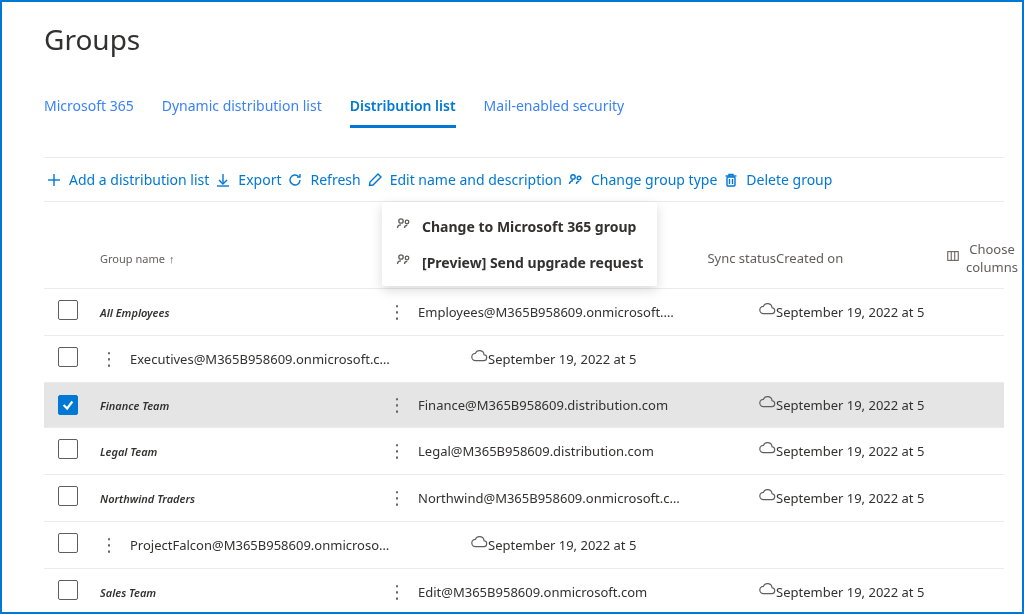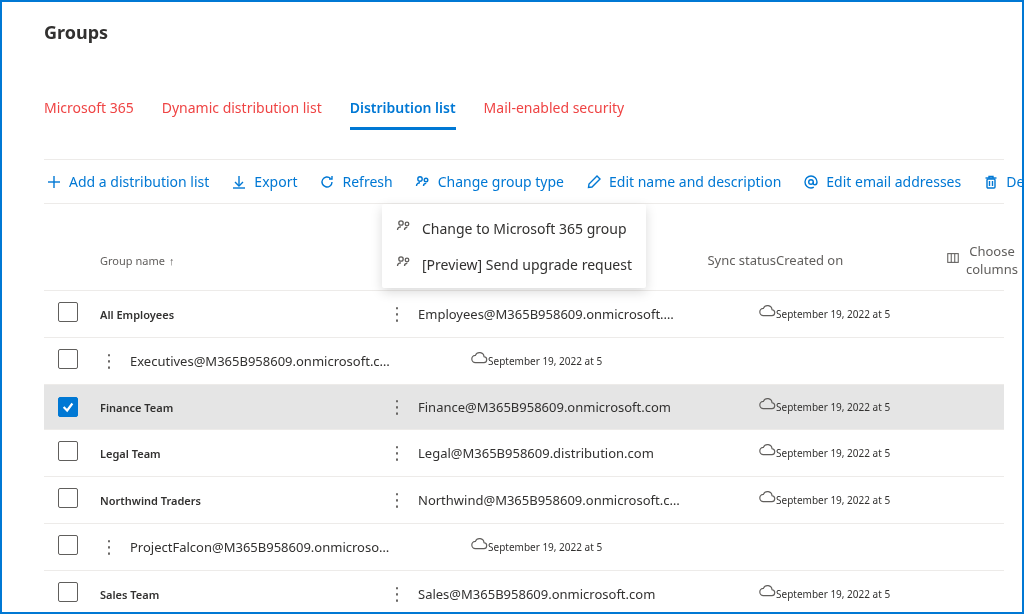--- a/index.html
+++ b/index.html
@@ -8,48 +8,48 @@
       font-size: 14px;
       color: #323130;
       background: #fff;
       border: 2px solid #0078d4;
       width: 1024px;
       height: 614px;
       overflow: hidden;
       position: relative;
     }
     .container { padding: 18px 18px 0 42px; }
-    h1 { font-size: 18px; font-weight: 700; margin-bottom: 48px; }
+    h1 { font-size: 28px; font-weight: 400; margin-bottom: 32px; }
     .tabs {
       display: flex;
       gap: 28px;
       border-bottom: 1px solid transparent;
       margin-bottom: 28px;
     }
     .tab {
       padding: 6px 0 10px;
       cursor: pointer;
-      color: #ef4444;
+      color: #3b82f6;
       border-bottom: 3px solid transparent;
     }
     .tab.active {
       color: #0078d4;
       border-bottom-color: #0078d4;
       font-weight: 600;
     }
     .toolbar-wrap {
       border-top: 1px solid #edebe9;
       border-bottom: 1px solid #edebe9;
       padding: 8px 0;
       margin-bottom: 0;
       position: relative;
     }
     .toolbar {
       display: flex;
-      gap: 18px;
+      gap: 2px;
       align-items: flex-end;
       flex-wrap: nowrap;
     }
     .tbtn {
       display: inline-flex;
       align-items: center;
       gap: 7px;
       color: #0078d4;
       cursor: pointer;
       font-size: 14px;
@@ -70,20 +70,21 @@
       min-width: 235px;
     }
     .dropdown-item {
       display:flex;
       align-items:center;
       gap:10px;
       padding: 8px 14px;
       cursor:pointer;
       font-size:14px;
       color:#323130;
+      font-weight:bold;
     }
     .dropdown-item .ico { color:#605e5c; }
     .table-header {
       display: flex;
       align-items: center;
       padding: 38px 0 12px 14px;
       border-bottom: 1px solid #edebe9;
       font-size: 13px;
       color:#605e5c;
     }
@@ -95,23 +96,23 @@
     .col-created { width: 170px; flex:none; }
     .col-choose { flex: 1; display:flex; align-items:center; gap:6px; justify-content:flex-start;text-align:center; }
     .row {
       display: flex;
       align-items: center;
       padding: 11px 0 11px 14px;
       border-bottom: 1px solid #edebe9;
       font-size: 14px;
     }
     .row.selected { background:#e5e5e5; }
-    .row .col-name { font-weight:600; color:#323130; }
+    .row .col-name { font-weight:600; color:#323130;font-style:italic; }
     .row .col-email { color:#323130; font-size:13px; }
-    .row .col-created { color:#323130; font-size:10px; }
+    .row .col-created { color:#323130; font-size:13px; }
     .checkbox {
       width:20px; height:20px; border:1px solid #605e5c; border-radius:2px;
       display:inline-flex; align-items:center; justify-content:center;
       cursor:pointer; background:#fff;
     }
     .checkbox.checked { background:#0078d4; border-color:#0078d4; color:#fff; }
     .checkbox.checked svg { stroke:#fff; stroke-width:2.5; fill:none; width:14px; height:14px;}
     .vmore { cursor:pointer; color:#605e5c; font-size:18px; line-height:1; }
     .sort-arrow { margin-left:4px; }
     .cloud-ico svg { width:18px; height:18px; stroke:#605e5c; fill:none; stroke-width:1.3;}
@@ -160,47 +161,38 @@
               <path d="M13 8a5 5 0 1 1-1.5-3.6"></path>
               <polyline points="13,2 13,5 10,5"></polyline>
             </svg>
           </span>
         <span>Refresh</span>
       </div>
 
       <div class="tbtn">
         <span class="ico">
             <svg viewBox="0 0 16 16">
+              <path d="M11 2l3 3-8 8-3.5.5.5-3.5z"></path>
+            </svg>
+          </span>
+        <span>Edit name and description</span>
+      </div>
+
+      <div class="tbtn">
+        <span class="ico">
+            <svg viewBox="0 0 16 16">
               <circle cx="5" cy="5" r="2.2"></circle>
               <path d="M1.5 12c0-2 1.8-3.2 3.5-3.2"></path>
               <circle cx="11" cy="6" r="1.8"></circle>
               <path d="M8.5 12c0-1.6 1.4-2.6 2.8-2.6"></path>
             </svg>
           </span>
         <span>Change group type</span>
       </div>
 
-      <div class="tbtn">
-        <span class="ico">
-            <svg viewBox="0 0 16 16">
-              <path d="M11 2l3 3-8 8-3.5.5.5-3.5z"></path>
-            </svg>
-          </span>
-        <span>Edit name and description</span>
-      </div>
-
-      <div class="tbtn">
-        <span class="ico">
-            <svg viewBox="0 0 16 16">
-              <circle cx="8" cy="8" r="2.3"></circle>
-              <path d="M10.3 8v1.2c0 .9.6 1.6 1.5 1.6 1.4 0 2.2-1.4 2.2-2.8A6 6 0 1 0 8 14c1.1 0 2-.3 2.8-.8"></path>
-            </svg>
-          </span>
-        <span>Edit email addresses</span>
-      </div>
 
       <div class="tbtn">
         <span class="ico">
             <svg viewBox="0 0 16 16">
               <rect x="4" y="5" width="8" height="9" rx="1"></rect>
               <line x1="2.5" y1="4" x2="13.5" y2="4"></line>
               <line x1="6.5" y1="7" x2="6.5" y2="12"></line>
               <line x1="9.5" y1="7" x2="9.5" y2="12"></line>
               <path d="M6 4V2.5h4V4"></path>
             </svg>
@@ -274,21 +266,21 @@
         <div class="col-choose"></div>
       </div>
       <div class="row selected">
         <div class="col-checkbox"><span class="checkbox checked">
             <svg viewBox="0 0 16 16">
               <polyline points="3,8 7,12 13,4"></polyline>
             </svg>
           </span></div>
         <div class="col-name">Finance Team</div>
         <div class="col-actions"><span class="vmore">⋮</span></div>
-        <div class="col-email">Finance@M365B958609.onmicrosoft.com</div>
+        <div class="col-email">Finance@M365B958609.distribution.com</div>
         <div class="col-sync cloud-ico"><svg viewBox="0 0 20 20">
             <path d="M6 14a4 4 0 010-8 5 5 0 019.6 1.5A3.2 3.2 0 0115 14H6z"></path>
           </svg></div>
         <div class="col-created">September 19, 2022 at 5</div>
         <div class="col-choose"></div>
       </div>
       <div class="row">
         <div class="col-checkbox"><span class="checkbox"></span></div>
         <div class="col-name">Legal Team</div>
         <div class="col-actions"><span class="vmore">⋮</span></div>
@@ -317,21 +309,21 @@
         <div class="col-sync cloud-ico"><svg viewBox="0 0 20 20">
             <path d="M6 14a4 4 0 010-8 5 5 0 019.6 1.5A3.2 3.2 0 0115 14H6z"></path>
           </svg></div>
         <div class="col-created">September 19, 2022 at 5</div>
         <div class="col-choose"></div>
       </div>
       <div class="row">
         <div class="col-checkbox"><span class="checkbox"></span></div>
         <div class="col-name">Sales Team</div>
         <div class="col-actions"><span class="vmore">⋮</span></div>
-        <div class="col-email">Sales@M365B958609.onmicrosoft.com</div>
+        <div class="col-email">Edit@M365B958609.onmicrosoft.com</div>
         <div class="col-sync cloud-ico"><svg viewBox="0 0 20 20">
             <path d="M6 14a4 4 0 010-8 5 5 0 019.6 1.5A3.2 3.2 0 0115 14H6z"></path>
           </svg></div>
         <div class="col-created">September 19, 2022 at 5</div>
         <div class="col-choose"></div>
       </div>
     </div>
 
 </div>
 

